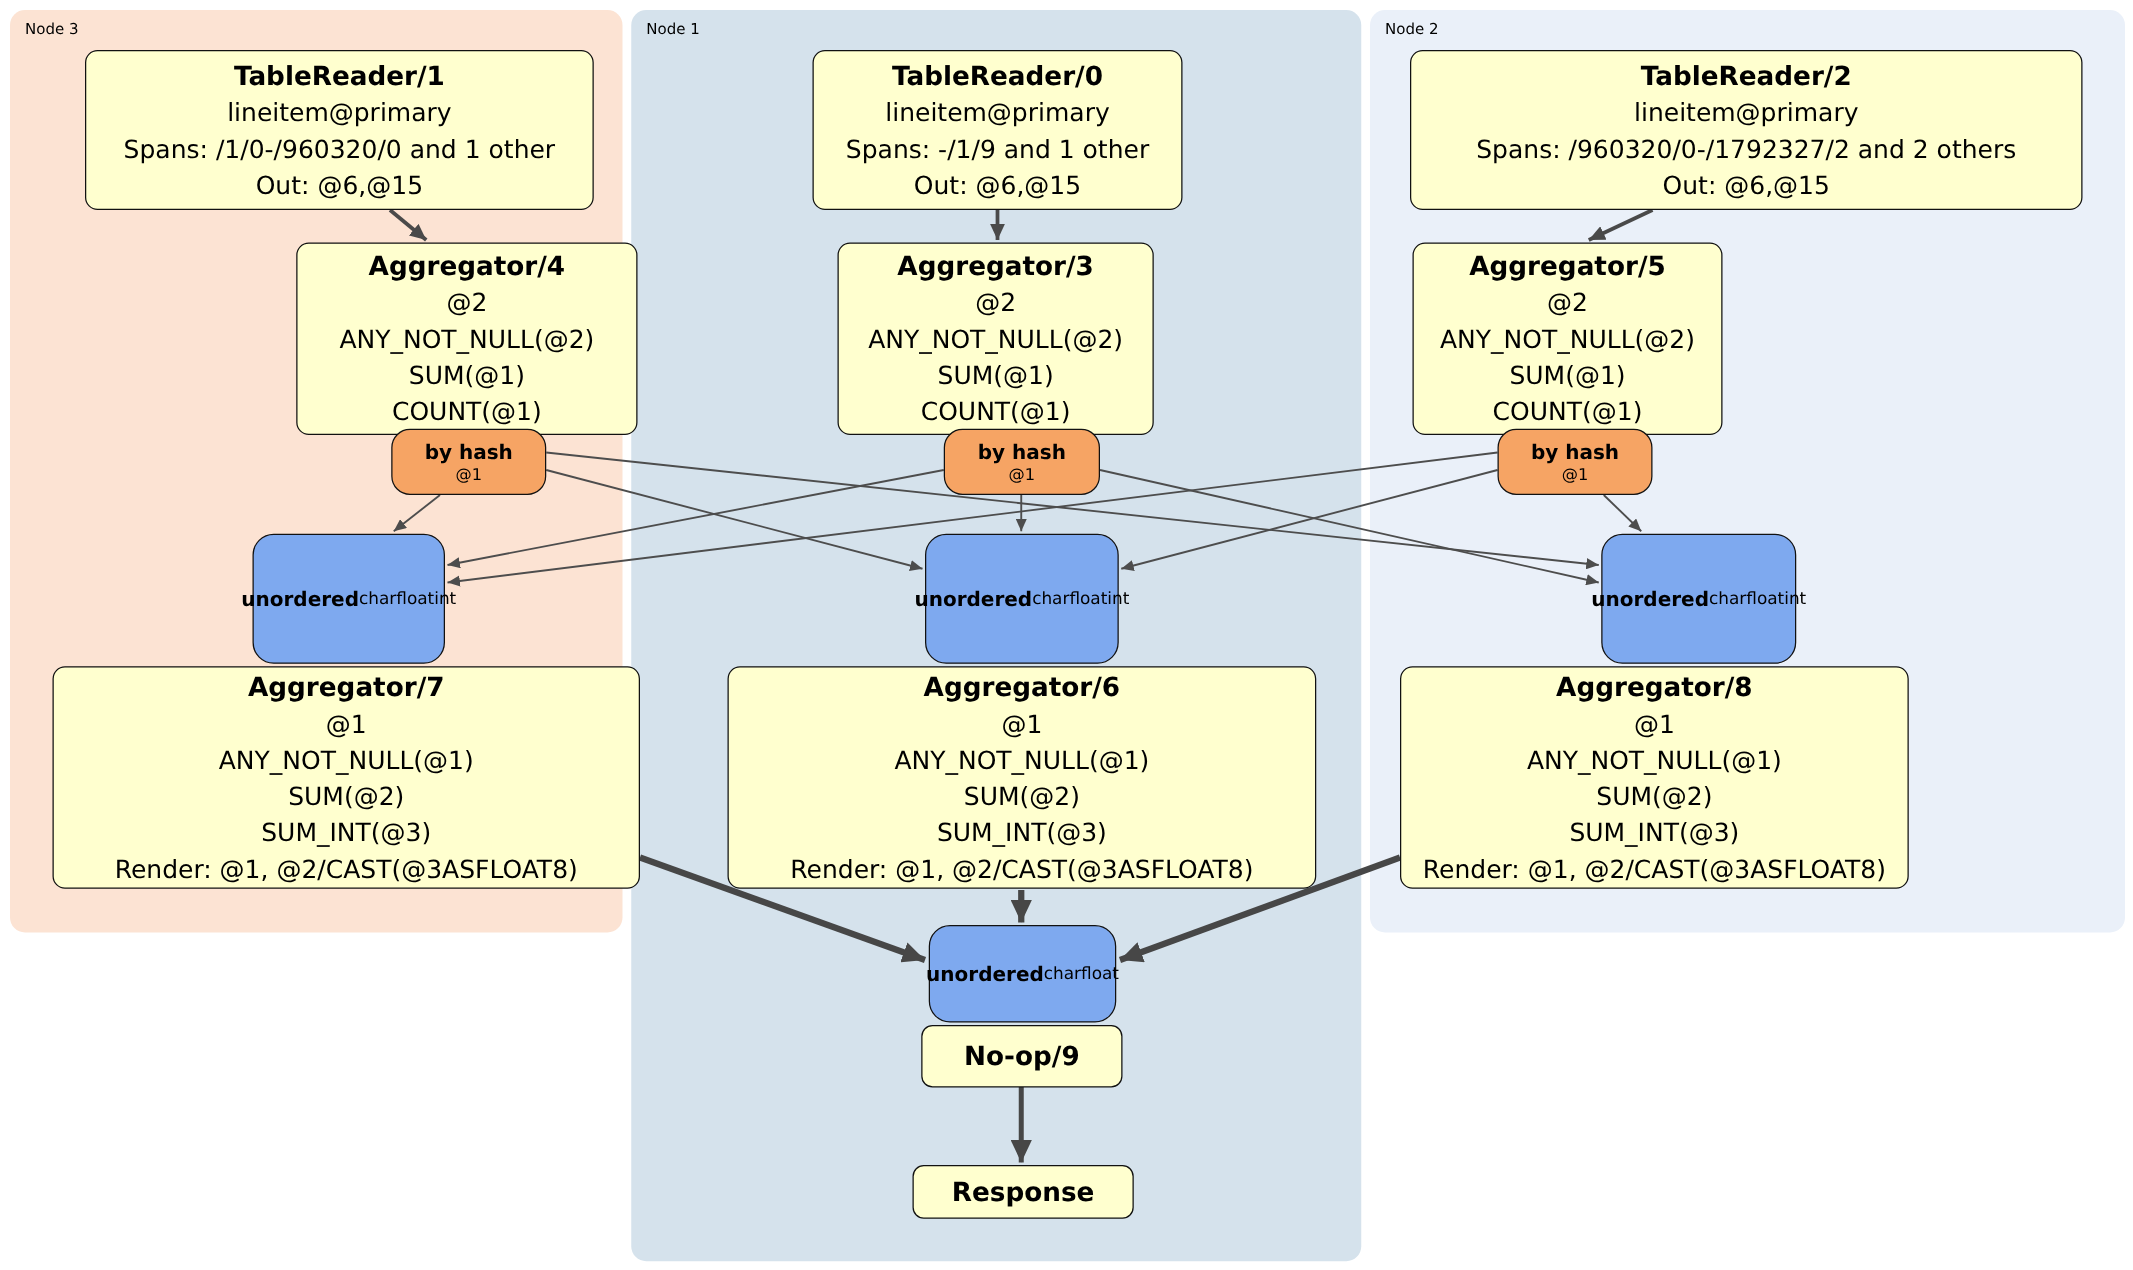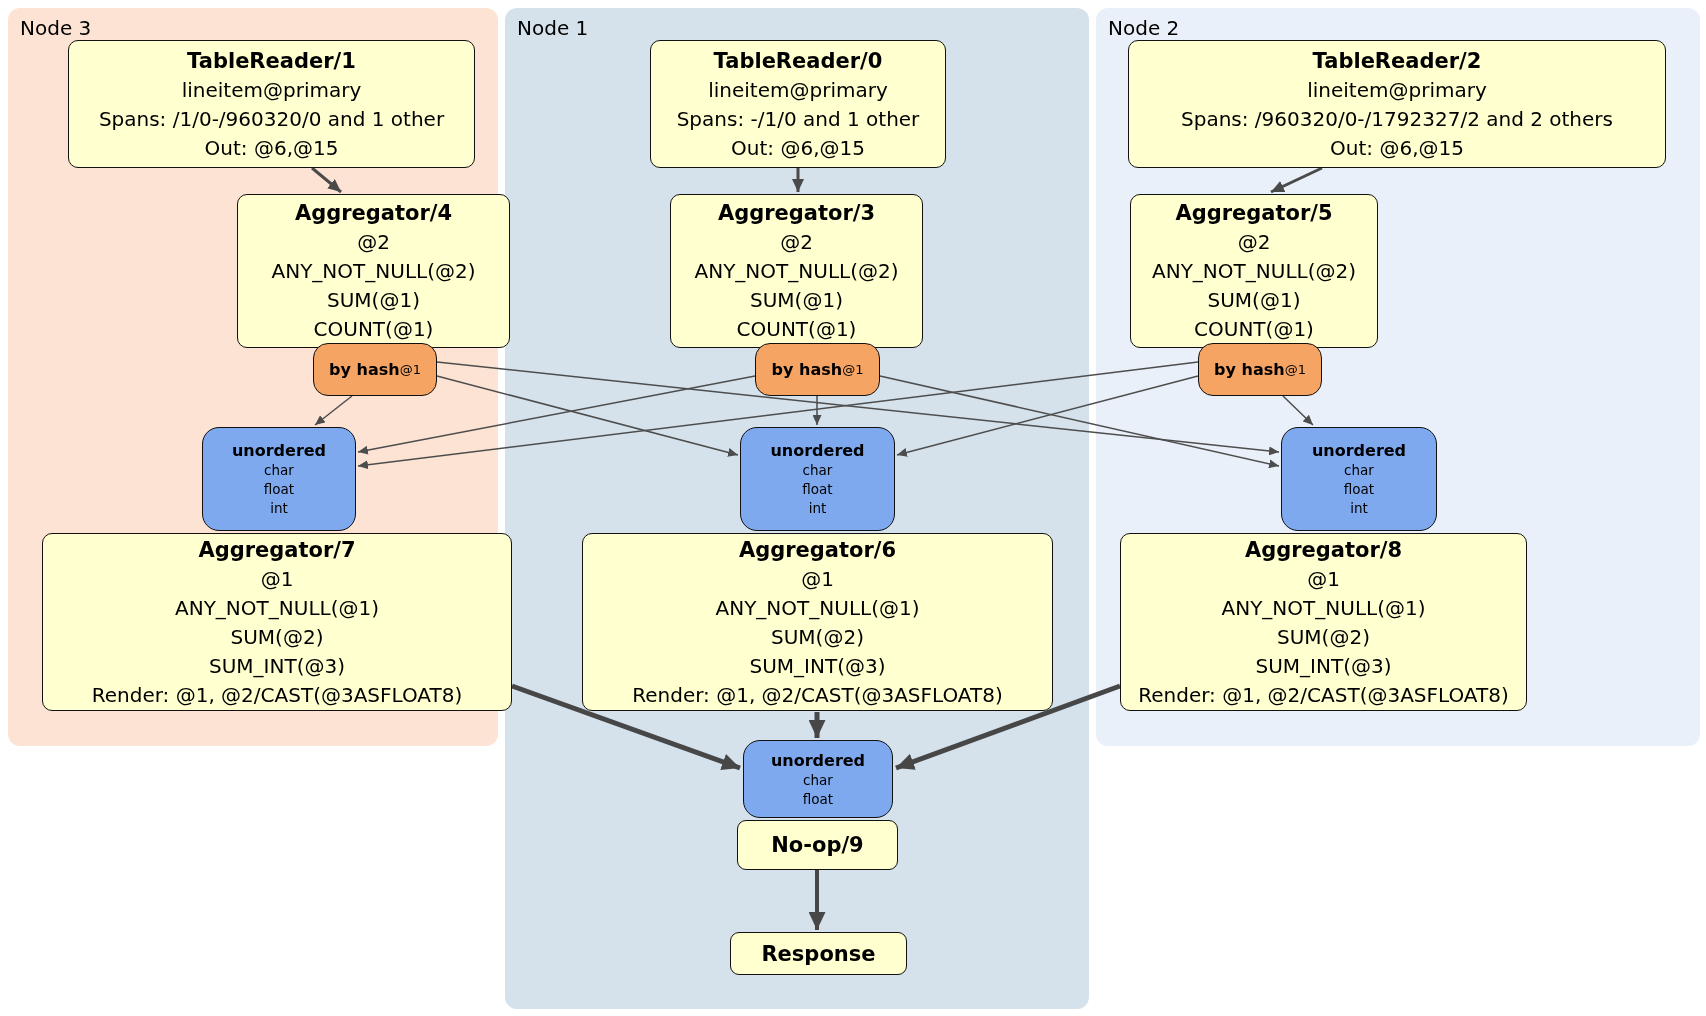--- a/index.html
+++ b/index.html
@@ -17,21 +17,21 @@
   }
   .region {
     position: absolute;
     border-radius: 12px;
     z-index: 0;
   }
   .region-label {
     position: absolute;
     left: 12px;
     top: 8px;
-    font-size: 20px;
+    font-size: 12px;
     color: #000000;
     white-space: nowrap;
   }
   #edges {
     position: absolute;
     left: 0;
     top: 0;
     z-index: 1;
   }
   .pbox {
@@ -59,21 +59,21 @@
     line-height: 29px;
     white-space: nowrap;
   }
   .router {
     position: absolute;
     z-index: 3;
     background: #f6a464;
     border: 1.6px solid #111111;
     border-radius: 15px;
     display: flex;
-    flex-direction: row;
+    flex-direction: column;
     justify-content: center;
     align-items: center;
     text-align: center;
     box-sizing: border-box;
     color: #000;
   }
   .router .rtitle {
     font-size: 16px;
     font-weight: bold;
     line-height: 21px;
@@ -84,21 +84,21 @@
     line-height: 17px;
     white-space: nowrap;
   }
   .sync {
     position: absolute;
     z-index: 2;
     background: #7ea9ef;
     border: 1.6px solid #111111;
     border-radius: 17px;
     display: flex;
-    flex-direction: column;
+    flex-direction: row;
     justify-content: center;
     align-items: center;
     text-align: center;
     box-sizing: border-box;
     color: #000;
   }
   .sync .stitle {
     font-size: 16px;
     font-weight: bold;
     line-height: 21px;
@@ -186,21 +186,21 @@
   <div class="pbox" style="left:68px; top:40px; width:407px; height:128px;">
     <div class="title">TableReader/1</div>
     <div class="line">lineitem@primary</div>
     <div class="line">Spans: /1/0-/960320/0 and 1 other</div>
     <div class="line">Out: @6,@15</div>
   </div>
 
   <div class="pbox" style="left:650px; top:40px; width:296px; height:128px;">
     <div class="title">TableReader/0</div>
     <div class="line">lineitem@primary</div>
-    <div class="line">Spans: -/1/0 and 1 other</div>
+    <div class="line">Spans: -/1/9 and 1 other</div>
     <div class="line">Out: @6,@15</div>
   </div>
 
   <div class="pbox" style="left:1128px; top:40px; width:538px; height:128px;">
     <div class="title">TableReader/2</div>
     <div class="line">lineitem@primary</div>
     <div class="line">Spans: /960320/0-/1792327/2 and 2 others</div>
     <div class="line">Out: @6,@15</div>
   </div>
 

